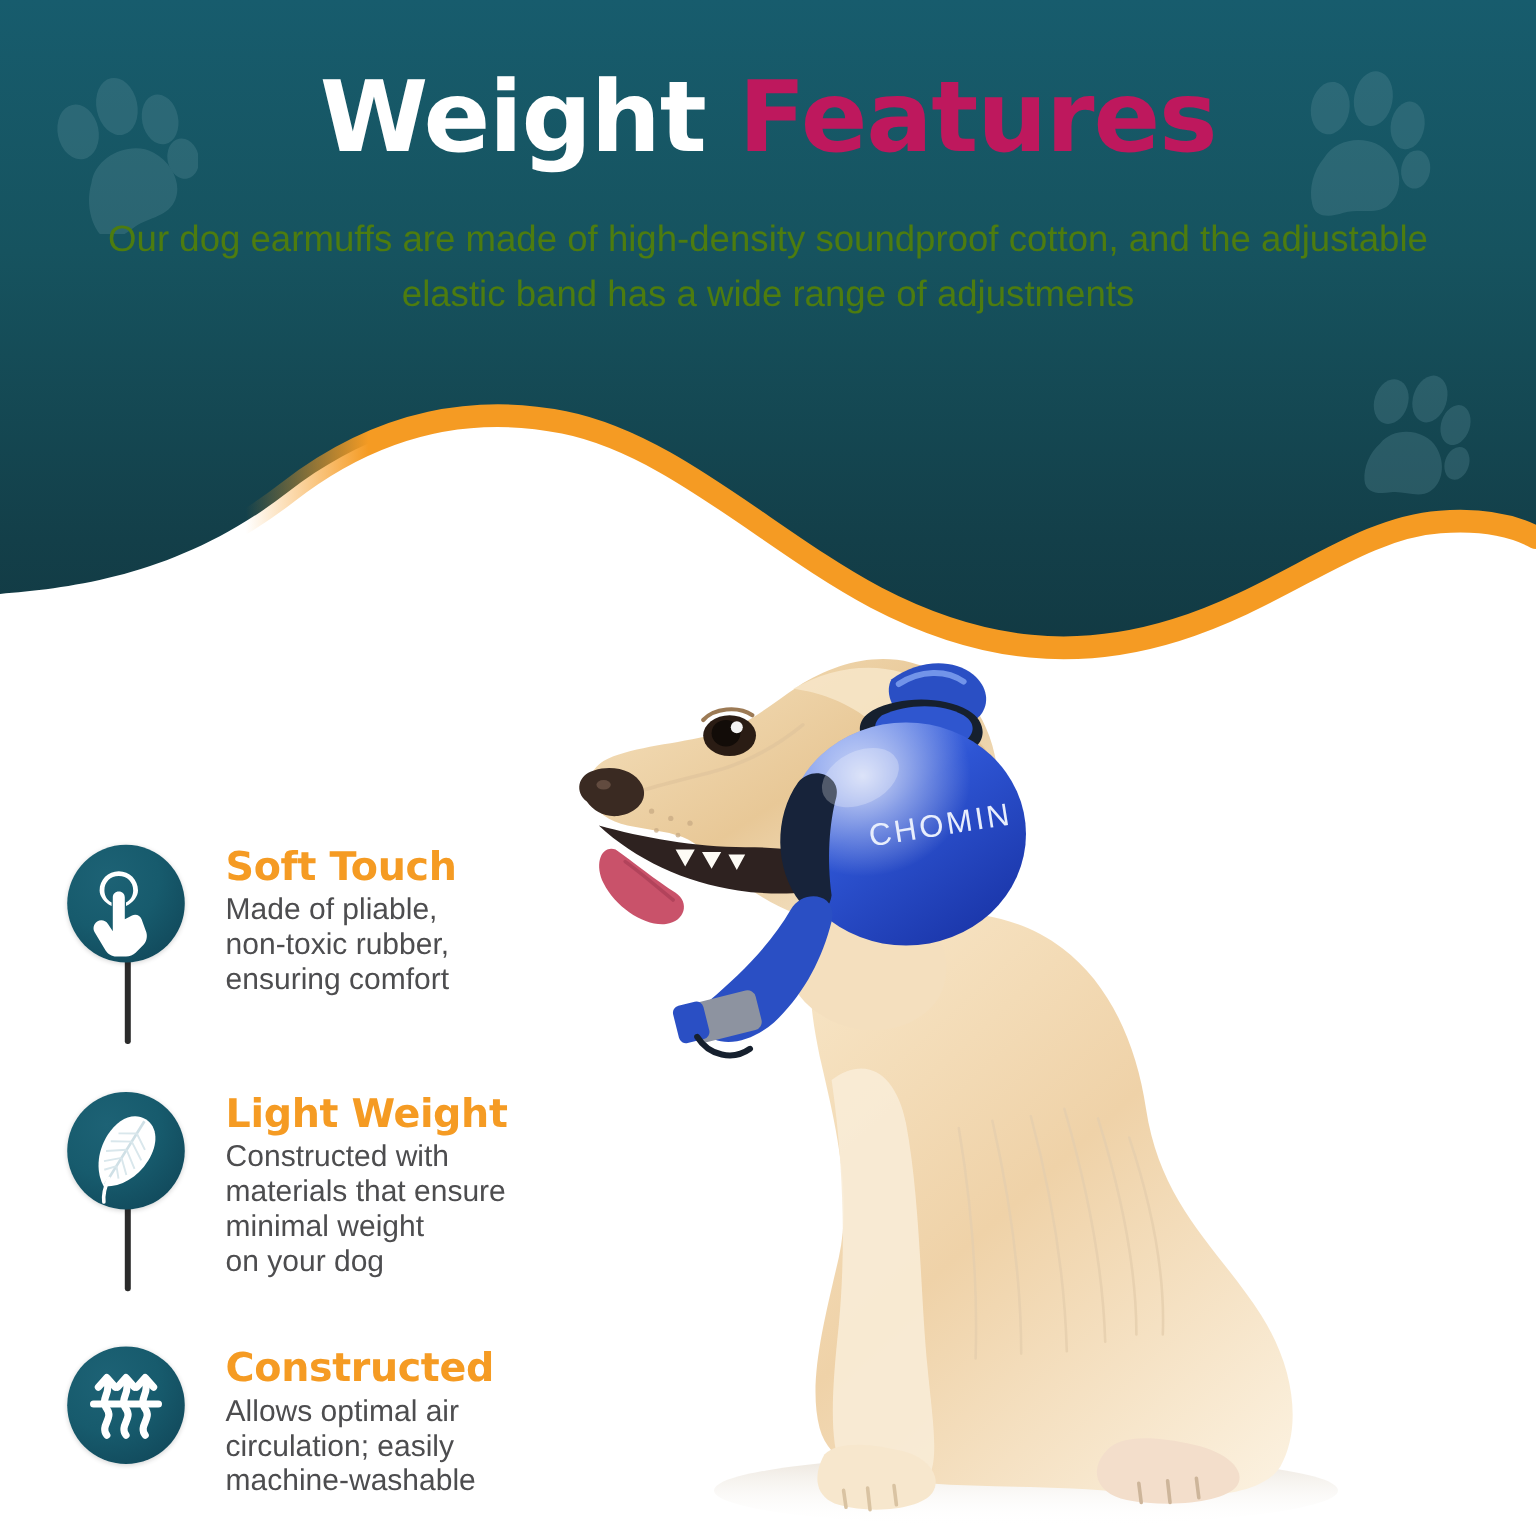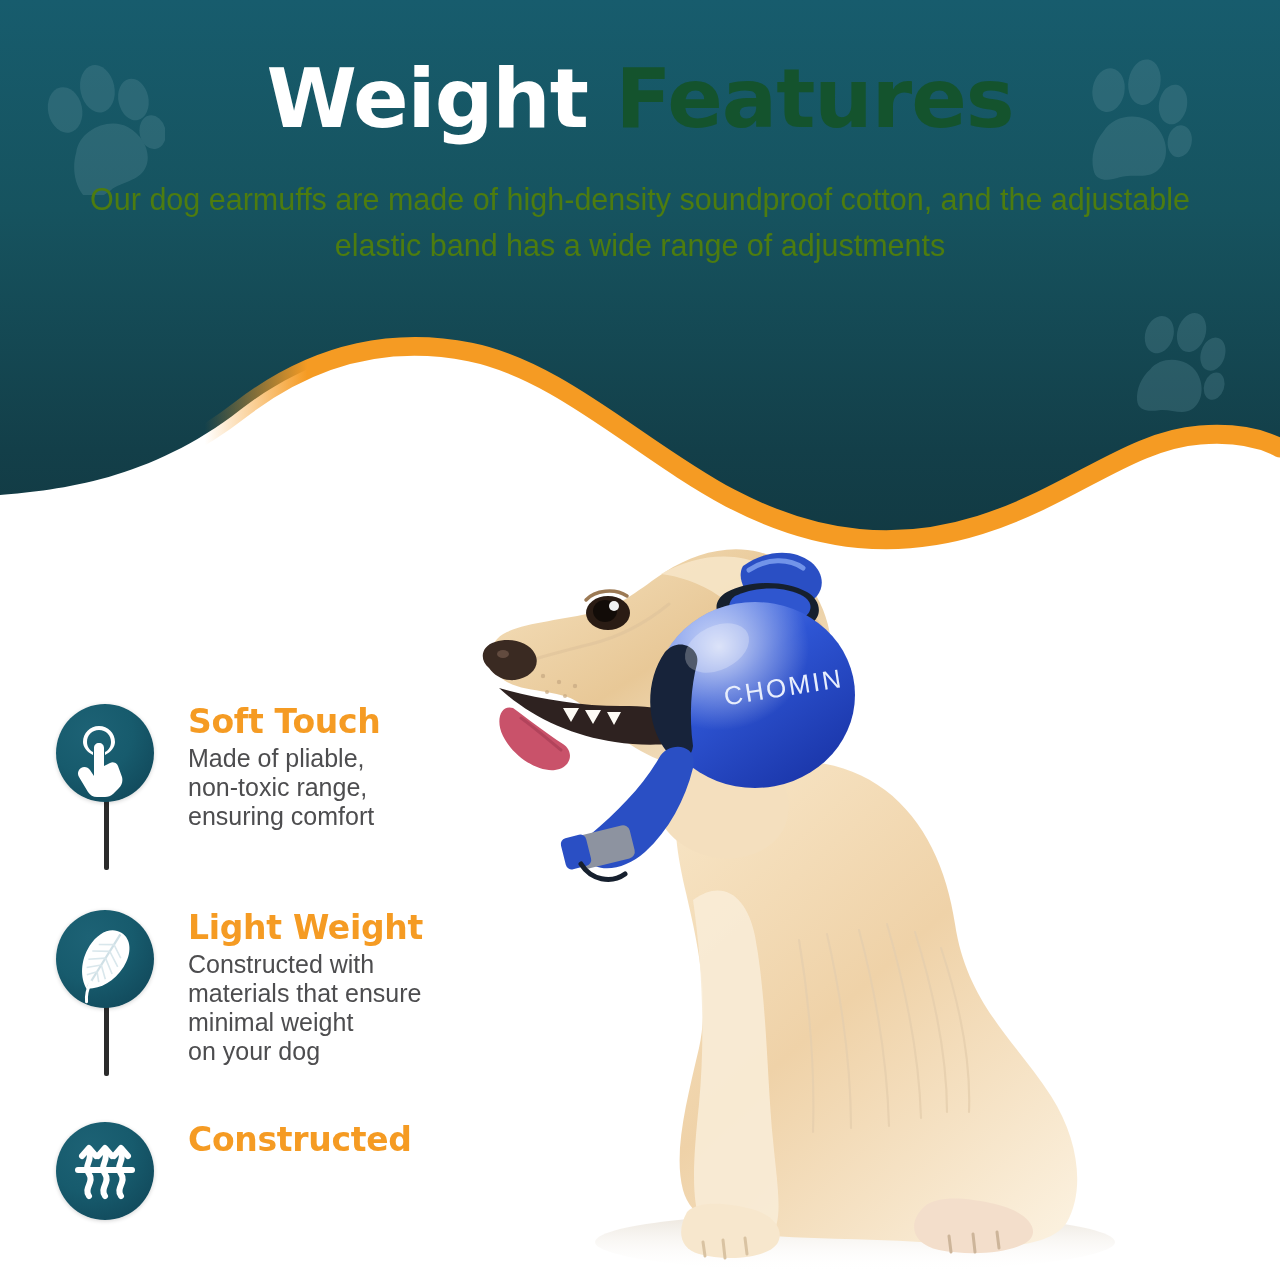--- a/index.html
+++ b/index.html
@@ -13,21 +13,21 @@
   
   .header-bg{position:absolute;left:0;top:0;width:1280px;height:600px;
     background:linear-gradient(180deg,#175c6d 0%,#16535f 35%,#133f49 75%,#11363f 100%);}
   .paw{position:absolute;opacity:.30;}
   .paw svg{display:block;}
 
   .title{position:absolute;left:0;top:58px;width:1280px;text-align:center;
     font-family:"DejaVu Sans", sans-serif;font-weight:700;font-size:82px;
     letter-spacing:-1px;line-height:1;white-space:nowrap;}
   .title .w1{color:#ffffff;}
-  .title .w2{color:#14532d;}
+  .title .w2{color:#be185d;}
 
   .subtitle{position:absolute;left:50%;transform:translateX(-50%);top:176px;width:1140px;
     text-align:center;color:#4d7c0f;font-size:30.5px;line-height:46px;font-weight:300;
     font-family:"Liberation Sans", sans-serif;}
 
   
   .wave{position:absolute;left:0;top:300px;width:1280px;height:330px;}
 
   
   .dog{position:absolute;left:455px;top:500px;width:720px;height:780px;}
@@ -241,21 +241,21 @@
         <svg width="98" height="98" viewBox="0 0 98 98">
           <g fill="#ffffff">
             <path d="M43 26c-7 0-12 5-12 12 0 4 2 8 6 10v3c-6-3-10-8-10-13 0-9 7-16 16-16s16 7 16 16c0 5-4 10-10 13v-3c4-2 6-6 6-10 0-7-5-12-12-12z"></path>
             <path d="M38 44c0-3 2-5 5-5s5 2 5 5v18l6-3c3-2 7 0 8 3l4 11c1 4 0 8-3 11l-6 6c-2 2-5 3-8 3H41c-4 0-7-2-9-5l-9-15c-2-3-1-7 2-9 3-2 7-1 9 2l4 6V44z"></path>
           </g>
         </svg>
       </div>
       <div class="ftext">
         <p class="fhead">Soft Touch</p>
         <p class="fbody">Made of pliable,
-non-toxic range,
+non-toxic rubber,
 ensuring comfort</p>
       </div>
     </div>
 
     <div class="feature" style="margin-bottom:56px;">
       <div class="fcircle">
         <svg width="98" height="98" viewBox="0 0 98 98">
           <g transform="rotate(32 49 49)">
             <path d="M49 18c12 0 20 12 20 28 0 18-9 32-20 38-11-6-20-20-20-38 0-16 8-28 20-28z" fill="#ffffff"></path>
             <path d="M49 20c0 22 0 44 0 62" stroke="#cfe0e6" stroke-width="2.2" fill="none"></path>
@@ -285,17 +285,20 @@
             <path d="M65 74 C59 66 71 60 65 52 C59 44 69 38 65 30"></path>
             <path d="M26 34 L33 26 L40 34"></path>
             <path d="M42 34 L49 26 L56 34"></path>
             <path d="M58 34 L65 26 L72 34"></path>
             <path d="M22 48 L76 48"></path>
           </g>
         </svg>
       </div>
       <div class="ftext">
         <p class="fhead">Constructed</p>
+        <p class="fbody">Allows optimal air
+circulation; easily
+machine-washable</p>
       </div>
     </div>
 
   </div>
 </div>
 
 </body></html>

